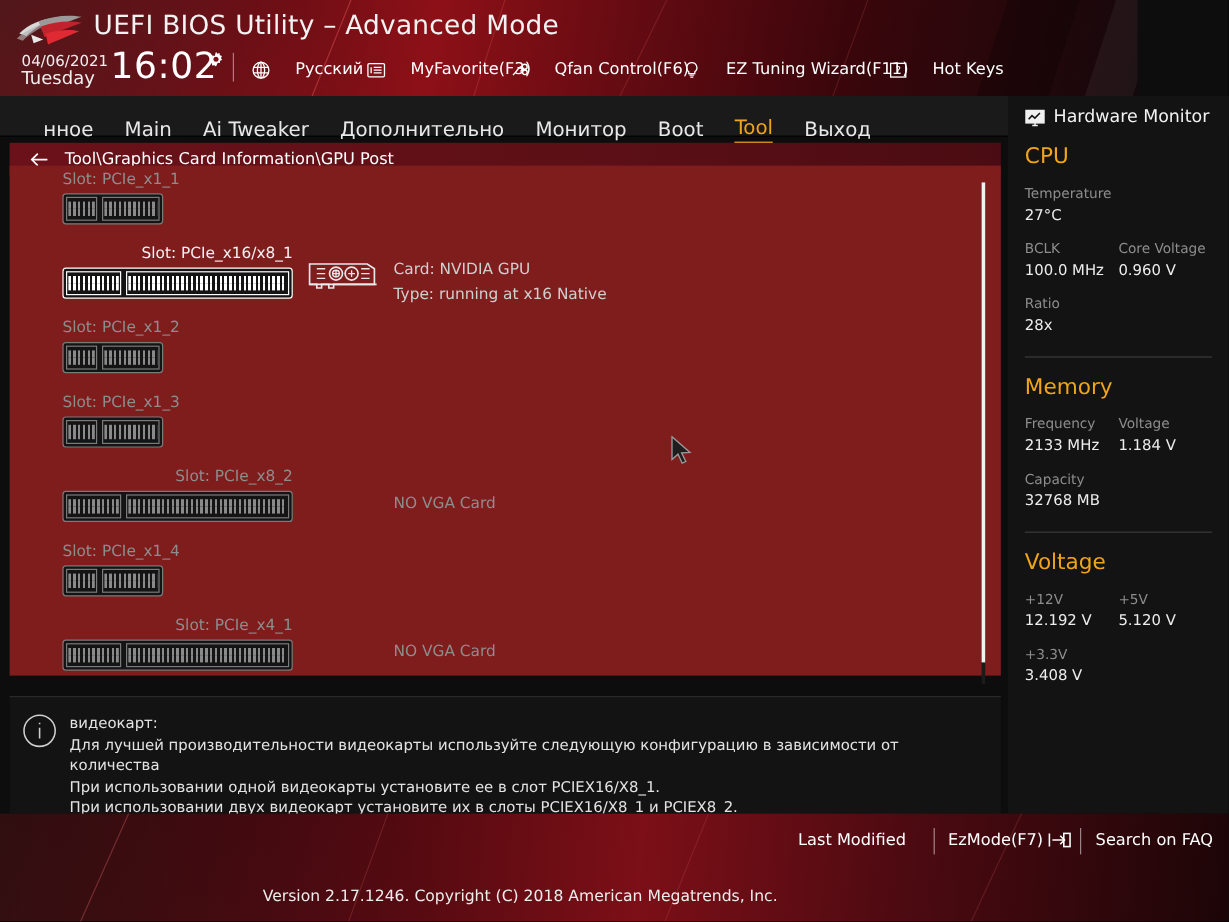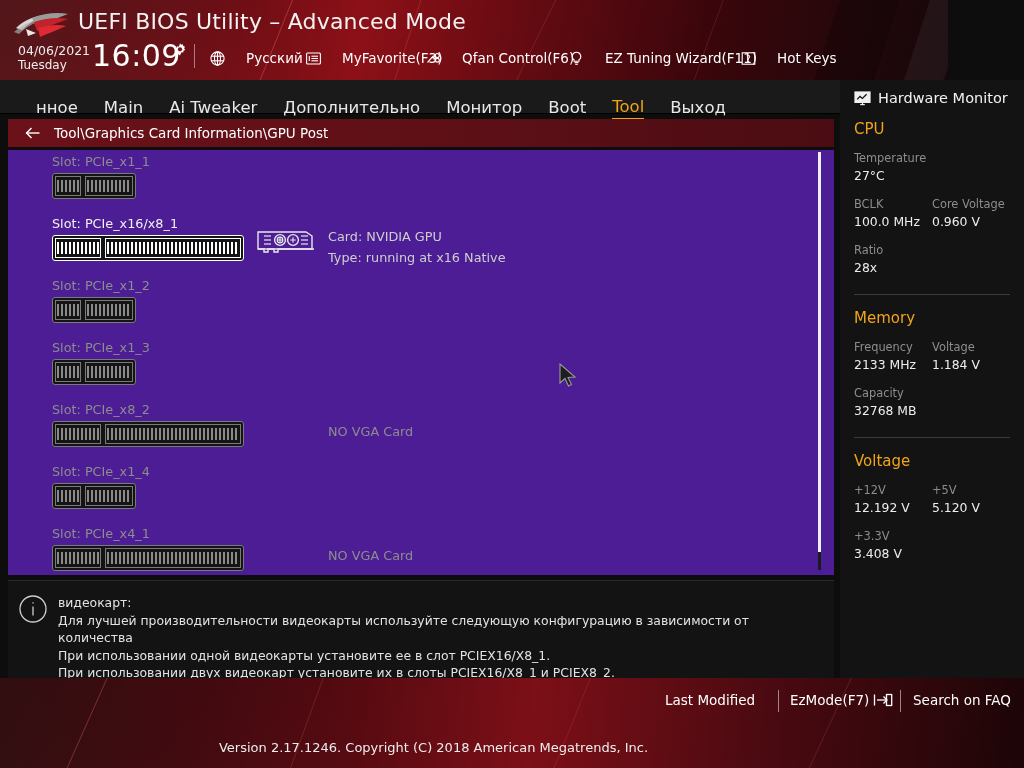--- a/index.html
+++ b/index.html
@@ -22,21 +22,21 @@
   }
   .hdr-streak { position:absolute; background: rgba(255,110,110,0.35); transform-origin: top left; }
   .hdr-dark { position:absolute; background: rgba(0,0,0,0.22); transform-origin:top left; }
 
   .rog-logo { position: absolute; left: 12px; top: 10px; width: 58px; height: 32px; }
   .title {
     position: absolute; left: 78px; top: 9px;
     font-size: 22px; color: #f2f2f2; letter-spacing: .2px; font-weight: 400;
   }
   .dt-date { position: absolute; left: 18px; top: 44px; font-size: 12.5px; color:#eee; line-height: 14px;}
-  .dt-day  { position: absolute; left: 18px; top: 58px; font-size: 12px; color:#eee; line-height: 14px;}
+  .dt-day  { position: absolute; left: 18px; top: 58px; font-size: 15px; color:#eee; line-height: 14px;}
   .clock   { position: absolute; left: 92px; top: 38px; font-size: 30px; color:#fff; letter-spacing: .5px; }
   .gear-ic { position: absolute; left: 172px; top: 42px; width: 16px; height: 16px; color:#fff; }
   .hdr-sep { position: absolute; top: 44px; width: 1px; height: 24px; background: rgba(255,255,255,0.45); }
 
   .hdr-item { position: absolute; top: 47px; height: 22px; display: flex; align-items: center; gap: 20px;
               color: #fff; font-size: 13.5px; white-space: nowrap; cursor: pointer; }
   .hdr-item .ic { display:inline-flex; width:17px; height:17px; align-items:center; justify-content:center; }
 
   
   .tabbar {
@@ -52,22 +52,22 @@
   .crumb {
     position: absolute; left: 8px; top: 119px; width: 826px; height: 28px;
     background: linear-gradient(90deg, #6b1119 0%, #5c0f16 60%, #4a0c12 100%);
     display: flex; align-items: center; gap: 12px; padding-left: 16px;
   }
   .crumb .back { width: 18px; height: 18px; color: #fff; flex: 0 0 auto; }
   .crumb .ctext { color: #fff; font-size: 13.5px; }
 
   
   .content {
-    position: absolute; left: 8px; top: 150px; width: 826px; height: 425px;
-    background: #4c1d95; overflow: hidden;
+    position: absolute; left: 8px; top: 138px; width: 826px; height: 425px;
+    background: #7f1d1d; overflow: hidden; text-align: right;
   }
   .slot-row { position: absolute; left: 44px; }
   .slot-label { font-size: 12.8px; line-height: 15px; margin-bottom: 4px; white-space: nowrap; }
   .slot-label.dim { color: #8d8d8d; }
   .slot-label.on  { color: #f2f2f2; }
   .slot-gfx { position: relative; }
 
   .conn { border: 1px solid #7a7a7a; border-radius: 3px; padding: 2px; display: flex; gap: 4px; align-items: stretch; background: #141414; }
   .conn.on { border-color: #ffffff; }
   .seg { border: 1px solid #7a7a7a; height: 20px; position: relative; overflow: hidden; }
@@ -99,21 +99,21 @@
   .help .info-ic { flex: 0 0 auto; width: 30px; height: 30px; margin-left: 10px; color:#cfcfcf; }
   .help .htext { color: #e3e3e3; font-size: 12.4px; line-height: 17.5px; }
 
   
   .sidebar {
     position: absolute; left: 840px; top: 80px; width: 184px; height: 598px;
     background: #131313; padding: 10px 14px 0 14px;
   }
   .hm-title { display: flex; align-items: center; gap: 7px; color: #f2f2f2; font-size: 14.5px; margin-bottom: 14px; }
   .hm-title .mon-ic { width: 17px; height: 15px; }
-  .hm-sec { color: #f0a419; font-size: 15px; margin-bottom: 12px; }
+  .hm-sec { color: #f0a419; font-size: 18px; margin-bottom: 12px; }
   .hm-grid { display: flex; }
   .hm-col { width: 50%; }
   .hm-k { color: #8d8d8d; font-size: 11.4px; line-height: 16px; }
   .hm-v { color: #ededed; font-size: 12.4px; line-height: 19px; margin-bottom: 11px; }
   .hm-rule { height: 1px; background: #3a3a3a; margin: 6px 0 14px 0; }
 
   
   .footer {
     position: absolute; left: 0; top: 678px; width: 1024px; height: 90px;
     background:
@@ -149,21 +149,21 @@
         <path d="M22 12 C34 8, 46 7, 56 9 C46 13, 34 17, 25 21 Z" fill="#c0232c"></path>
         <path d="M26 18 C36 15, 46 14, 54 16 C45 20, 35 24, 28 27 Z" fill="#e02a33"></path>
         <path d="M14 19 L24 23 L16 26 Z" fill="#e8e8e8"></path>
       </svg>
     </div>
 
     <div class="title">UEFI BIOS Utility – Advanced Mode</div>
 
     <div class="dt-date">04/06/2021</div>
     <div class="dt-day">Tuesday</div>
-    <div class="clock">16:09</div>
+    <div class="clock">16:02</div>
 
     <div class="gear-ic">
       <svg viewBox="0 0 16 16" width="16" height="16" fill="#fff">
         <path d="M8 1.2l1.1 1.5 1.8-.5.3 1.85 1.8.6-.85 1.65.95 1.6-1.7.8-.1 1.9-1.85-.3L8 13.4l-1.45-1.1-1.85.3-.1-1.9-1.7-.8.95-1.6L3 6.65l1.8-.6.3-1.85 1.8.5z"></path>
         <circle cx="8" cy="7.3" r="2.1" fill="#7d0f16"></circle>
       </svg>
     </div>
 
     <div class="hdr-sep" style="left:194px;"></div>
 

